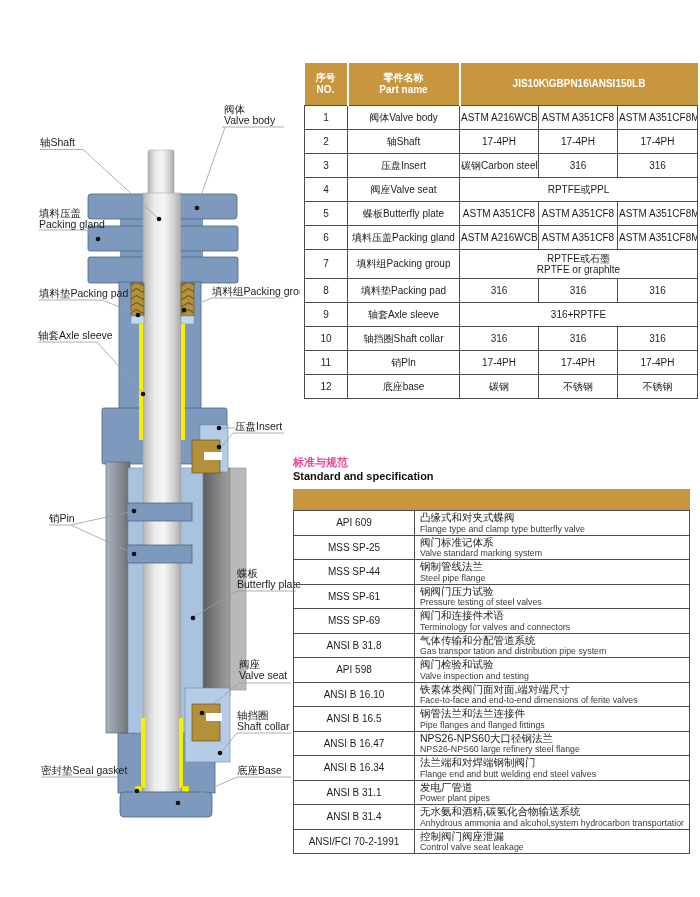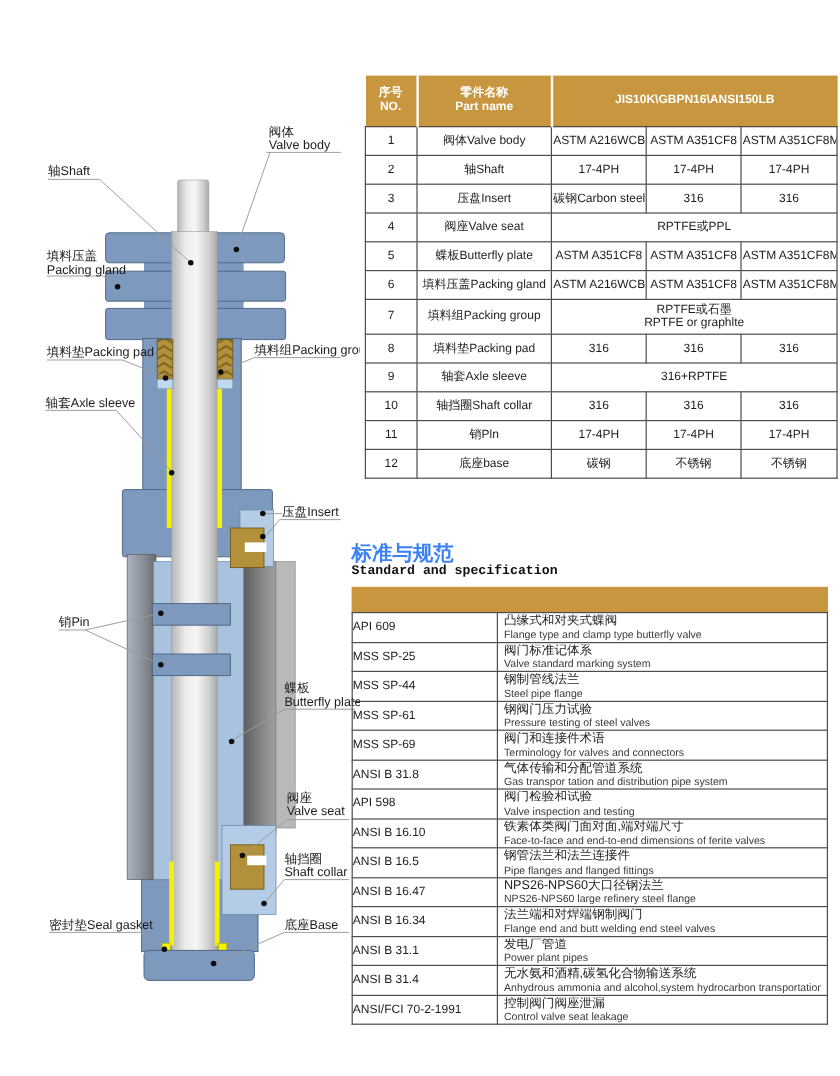--- a/index.html
+++ b/index.html
@@ -21,26 +21,26 @@
   .parts-table th.sep{border-right:2px solid #fff;}
   .parts-table td{
     border:1px solid #4d4d4d;font-size:10px;text-align:center;vertical-align:middle;
     height:23px;padding:0 1px;color:#1d1d1d;line-height:1.15;
     overflow:hidden;white-space:nowrap;
   }
   .parts-table tr.tall td{height:28px;white-space:normal;}
   .col-no{width:43px;}.col-name{width:112px;}.col-m{width:79px;}.col-m3{width:80px;}
   
   .standards{position:absolute;left:293px;top:455px;width:397px;}
-  .std-title-zh{font-size:17px;font-weight:bold;color:#3b82f6;line-height:14px;}
-  .std-title-en{font-size:11px;font-weight:bold;color:#111;line-height:14px;font-family:Liberation Mono, monospace;}
+  .std-title-zh{font-size:11px;font-weight:bold;color:#ec4899;line-height:14px;}
+  .std-title-en{font-size:11px;font-weight:bold;color:#111;line-height:14px;}
   .std-goldbar{height:21px;background:#C8963E;margin-top:6px;}
   .std-table{width:100%;border-collapse:collapse;table-layout:fixed;margin-top:0;}
   .std-table td{border:1px solid #4d4d4d;vertical-align:middle;padding:0;}
-  .std-code{width:120px;text-align:left;font-size:10px;color:#1d1d1d;}
+  .std-code{width:120px;text-align:center;font-size:10px;color:#1d1d1d;}
   .std-desc{padding:1px 5px !important;}
   .std-zh{font-size:10.5px;color:#1d1d1d;line-height:11.5px;white-space:nowrap;overflow:hidden;}
   .std-en{font-size:8.8px;color:#3a3a3a;line-height:10px;white-space:nowrap;overflow:hidden;}
 </style>
 </head>
 <body>
 
 <div class="page">
 
   <svg class="diagram" width="300" height="897" viewBox="0 0 300 897" xmlns="http://www.w3.org/2000/svg">

